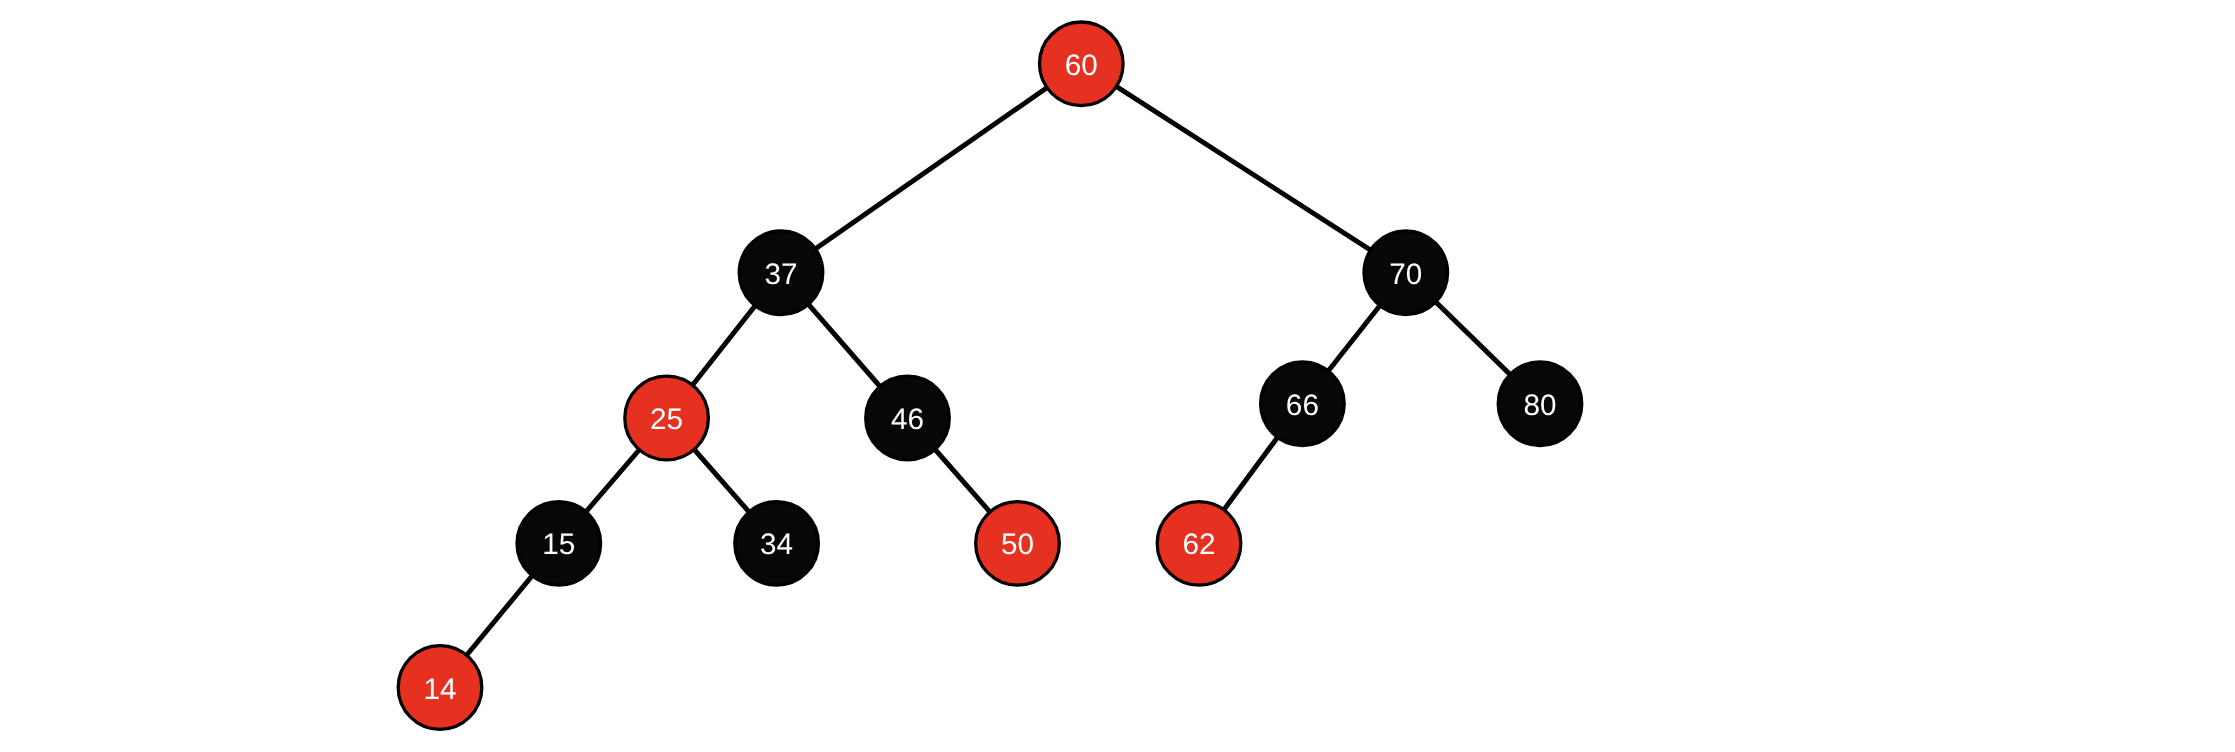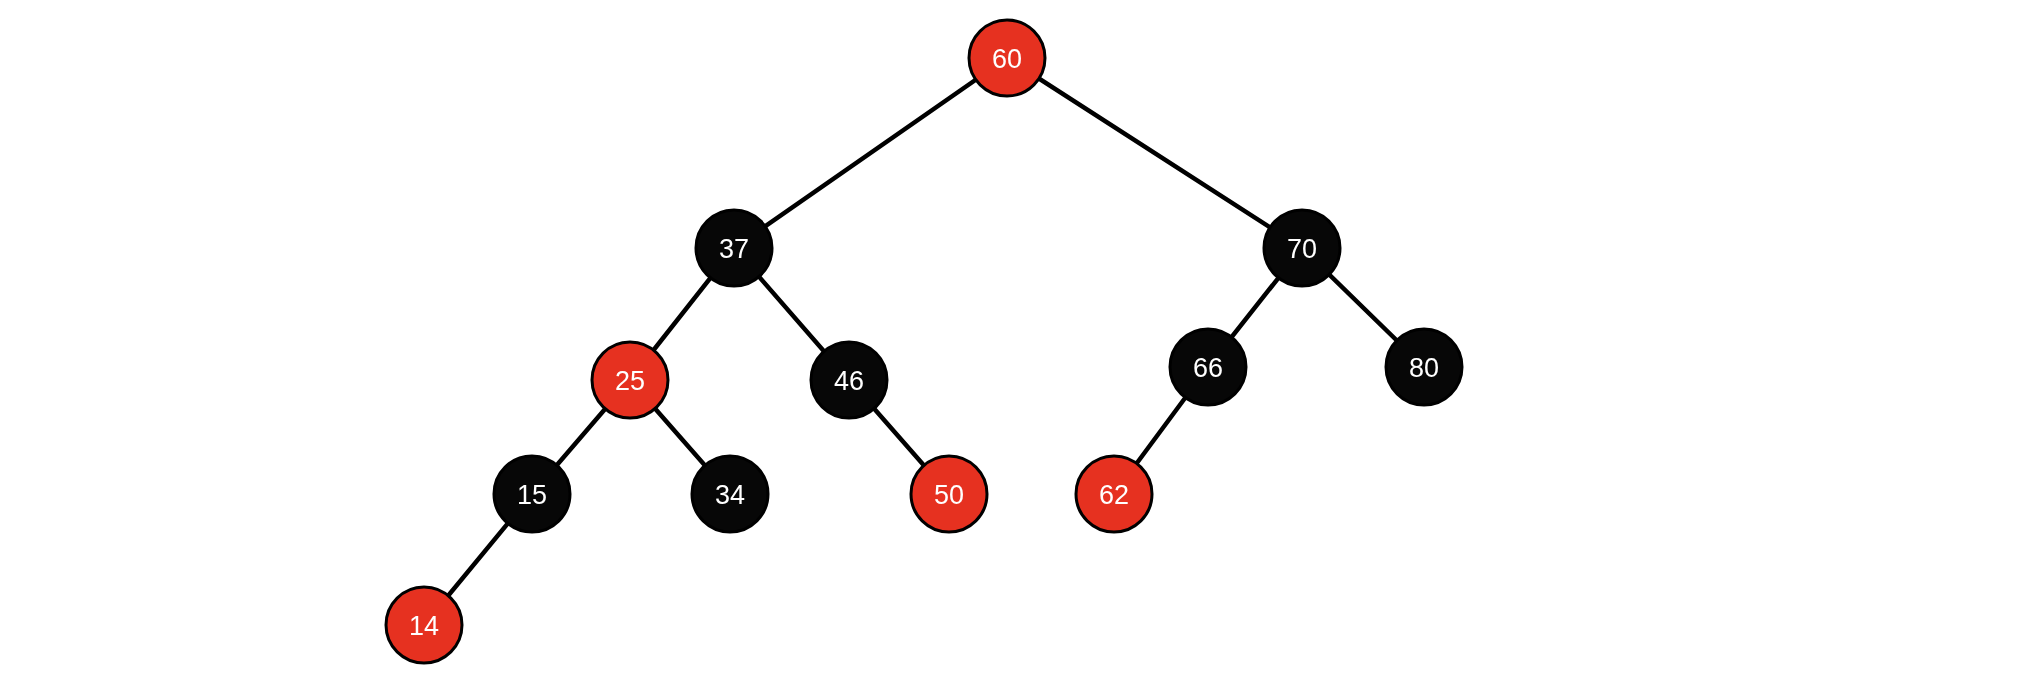--- a/index.html
+++ b/index.html
@@ -11,21 +11,20 @@
     width: 2032px;
     height: 684px;
     overflow: hidden;
     font-family: "Liberation Sans", sans-serif;
   }
   #tree-canvas {
     position: relative;
     width: 1792px;
     height: 684px;
     background: #ffffff;
-    margin-left: 24px;
   }
   svg.tree-svg {
     position: absolute;
     top: 0;
     left: 0;
     width: 2032px;
     height: 684px;
     display: block;
   }
   .edge-line {

